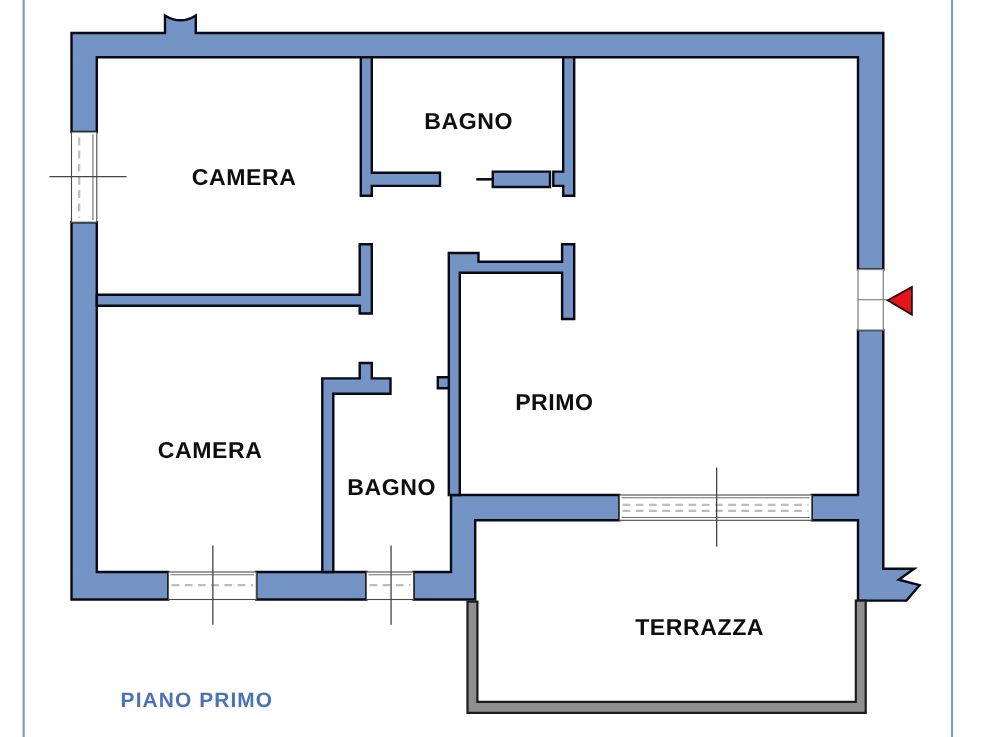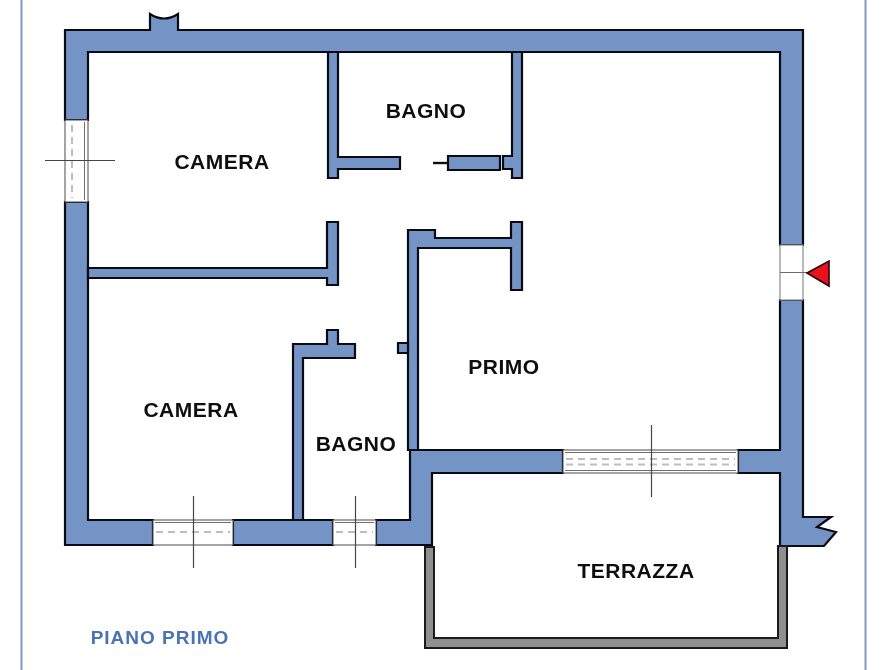--- a/index.html
+++ b/index.html
@@ -49,20 +49,21 @@
   }
   .floor-label{
     position:absolute;
     transform:translate(-50%,-50%);
     font-weight:700;
     font-size:19px;
     letter-spacing:1px;
     color:var(--floor-label-text,#4a73b7);
     white-space:nowrap;
     user-select:none;
+    margin-left:19px;
   }
 </style>
 </head>
 <body>
 
 <div id="canvas">
 
   <svg id="plan-svg" width="893" height="670" viewBox="0 0 893 670">
 
     <line class="page-border" x1="21.5" y1="0" x2="21.5" y2="670"></line>

